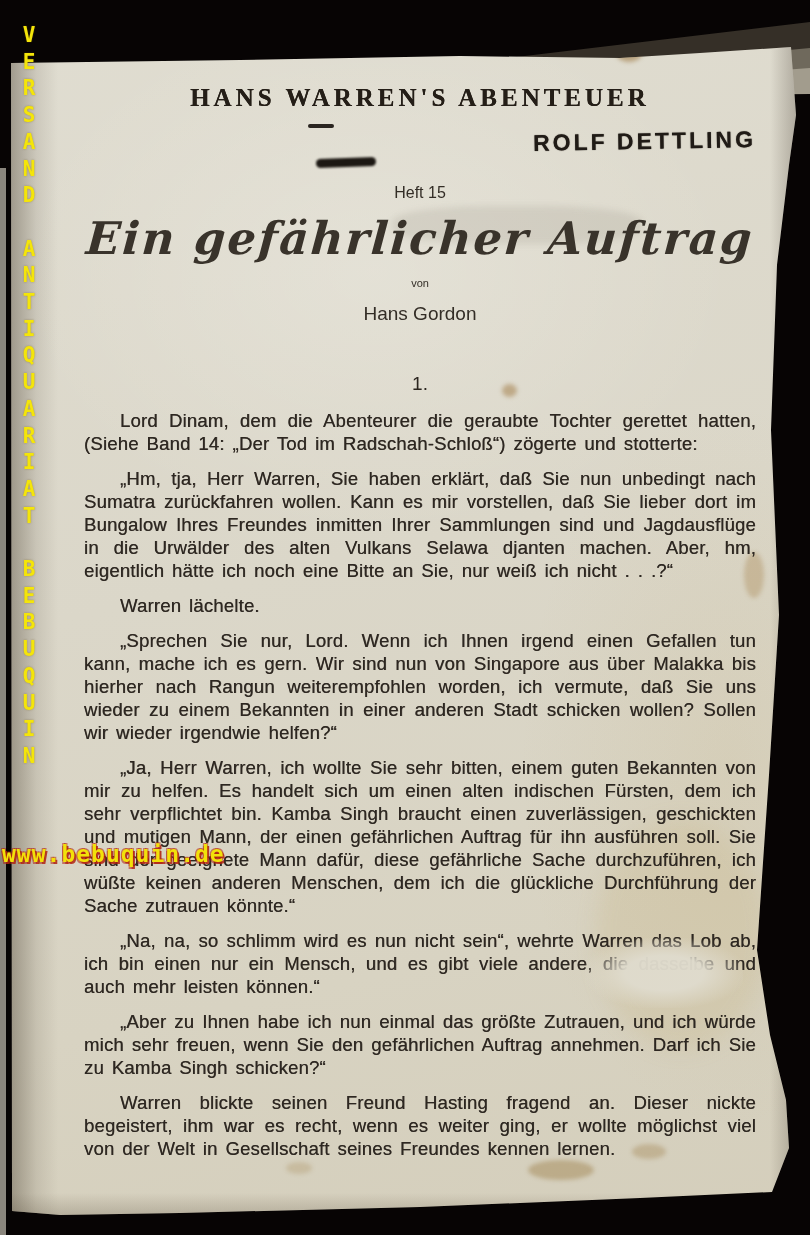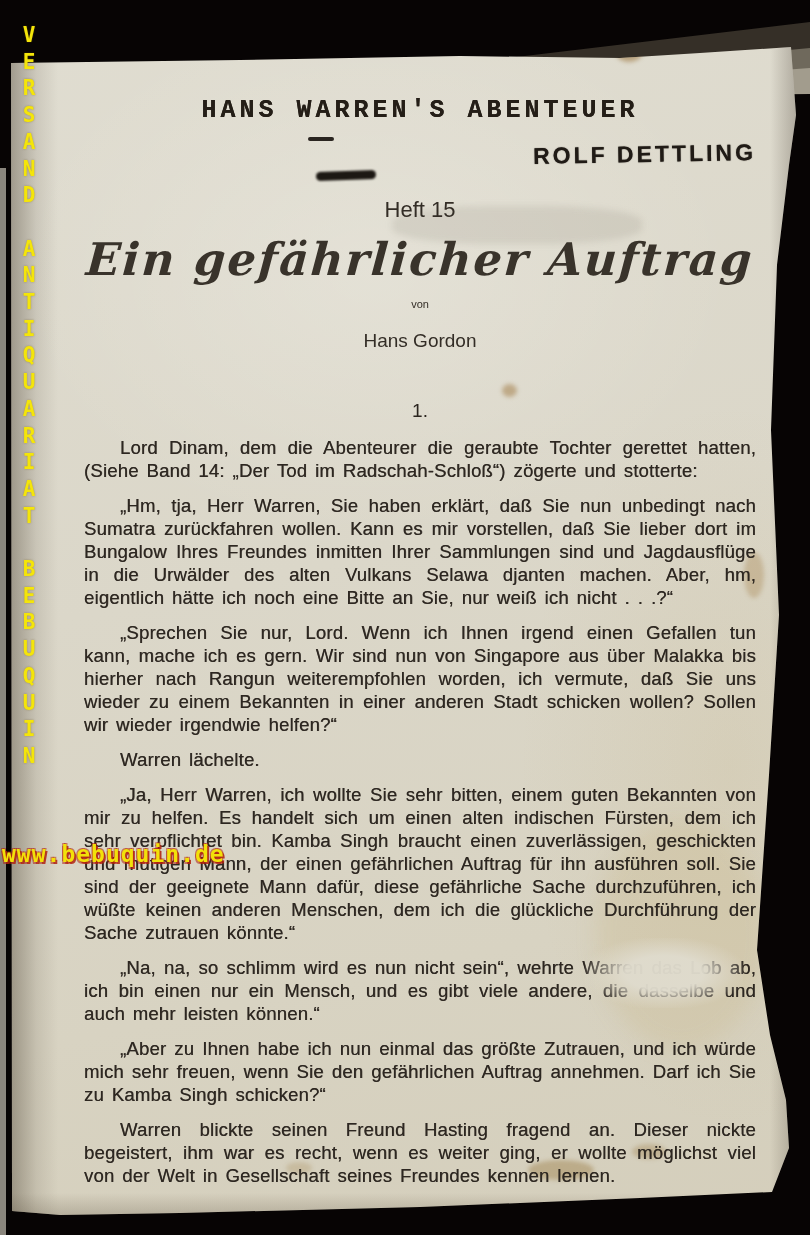--- a/index.html
+++ b/index.html
@@ -35,35 +35,35 @@
   .st4{left:528px;top:1160px;width:66px;height:20px;background:rgba(148,112,52,.38);}
   .st5{left:632px;top:1144px;width:34px;height:15px;background:rgba(148,112,52,.30);}
   .st6{left:286px;top:1162px;width:26px;height:12px;background:rgba(148,112,52,.22);}
   .st7{left:596px;top:820px;width:170px;height:230px;background:rgba(190,160,90,.14);filter:blur(10px);}
   .pencil-smudge{left:392px;top:206px;width:250px;height:38px;background:rgba(120,112,96,.14);filter:blur(3px);border-radius:40%;}
   
   .damage-spot{position:absolute;left:585px;top:938px;width:158px;height:70px;z-index:4;
       background:radial-gradient(ellipse at 50% 50%,rgba(223,219,205,.96) 35%,rgba(223,219,205,0) 75%);}
   
   .content{position:absolute;left:84px;top:78px;width:672px;color:#2b251f;z-index:2;}
-  .series-title{margin-top:18px;text-align:center;font-family:Liberation Mono, monospace;
+  .series-title{margin-top:6px;text-align:center;font-family:Liberation Serif, serif;
       font-weight:bold;font-size:25px;letter-spacing:4px;color:#241e17;text-shadow:0 0 .6px #241e17;}
   .stamp-row{position:relative;margin-top:16px;height:42px;text-align:right;}
   .stamp-text{display:inline-block;font-weight:bold;font-size:23px;letter-spacing:3px;
       color:#201b16;transform:rotate(-1deg);text-shadow:0 0 1px rgba(32,27,22,.8);}
   .stamp-dash{position:absolute;left:calc(50% - 112px);top:-4px;width:26px;height:4px;
       background:#2a2520;border-radius:2px;filter:blur(.6px);}
   .stamp-smudge{position:absolute;left:calc(50% - 104px);top:30px;width:60px;height:9px;
       background:#1c1813;border-radius:5px;filter:blur(1px);transform:rotate(-2deg);}
-  .issue{margin-top:14px;text-align:center;font-size:22px;color:#332d26;}
+  .issue{margin-top:14px;text-align:center;font-size:16px;color:#332d26;}
   .story-title{margin-top:10px;text-align:center;font-family:"DejaVu Serif",serif;
       font-style:italic;font-weight:bold;font-size:45px;letter-spacing:2px;color:#39332b;
       transform:skewX(-4deg);}
   .byline{margin-top:12px;text-align:center;font-size:11px;color:#332d26;}
-  .author{margin-top:20px;text-align:center;font-size:19px;color:#332d26;}
+  .author{margin-top:14px;text-align:center;font-size:19px;color:#332d26;}
   .chapter-number{margin-top:48px;text-align:center;font-size:19px;color:#2b251f;}
   .paras{margin-top:14px;}
   .paras p{margin:12px 0 4px 0;font-size:18.5px;line-height:23px;text-align:justify;
       text-indent:36px;word-spacing:2.5px;letter-spacing:.2px;color:#2d2721;
       text-shadow:.35px 0 0 rgba(45,39,33,.75);}
   
   .vertical-text{position:absolute;left:14px;top:22px;width:30px;z-index:6;
       font-family:"DejaVu Sans Mono",monospace;font-weight:bold;font-size:21px;
       line-height:26.7px;text-align:center;color:#f4e50a;white-space:pre-line;
       text-shadow:0 0 2px rgba(120,90,0,.5);}
@@ -112,22 +112,22 @@
 
       <div class="byline">von</div>
 
       <div class="author">Hans Gordon</div>
 
       <div class="chapter-number">1.</div>
 
       <div class="paras">
           <p>Lord Dinam, dem die Abenteurer die geraubte Tochter gerettet hatten, (Siehe Band 14: „Der Tod im Radschah-Schloß“) zögerte und stotterte:</p>
           <p>„Hm, tja, Herr Warren, Sie haben erklärt, daß Sie nun unbedingt nach Sumatra zurückfahren wollen. Kann es mir vorstellen, daß Sie lieber dort im Bungalow Ihres Freundes inmitten Ihrer Sammlungen sind und Jagdausflüge in die Urwälder des alten Vulkans Selawa djanten machen. Aber, hm, eigentlich hätte ich noch eine Bitte an Sie, nur weiß ich nicht . . .?“</p>
+          <p>Warren lächelte.</p>
           <p>„Sprechen Sie nur, Lord. Wenn ich Ihnen irgend einen Gefallen tun kann, mache ich es gern. Wir sind nun von Singapore aus über Malakka bis hierher nach Rangun weiterempfohlen worden, ich vermute, daß Sie uns wieder zu einem Bekannten in einer anderen Stadt schicken wollen? Sollen wir wieder irgendwie helfen?“</p>
-          <p>Warren lächelte.</p>
           <p>„Ja, Herr Warren, ich wollte Sie sehr bitten, einem guten Bekannten von mir zu helfen. Es handelt sich um einen alten indischen Fürsten, dem ich sehr verpflichtet bin. Kamba Singh braucht einen zuverlässigen, geschickten und mutigen Mann, der einen gefährlichen Auftrag für ihn ausführen soll. Sie sind der geeignete Mann dafür, diese gefährliche Sache durchzuführen, ich wüßte keinen anderen Menschen, dem ich die glückliche Durchführung der Sache zutrauen könnte.“</p>
           <p>„Na, na, so schlimm wird es nun nicht sein“, wehrte Warren das Lob ab, ich bin einen nur ein Mensch, und es gibt viele andere, die dasselbe und auch mehr leisten können.“</p>
           <p>„Aber zu Ihnen habe ich nun einmal das größte Zutrauen, und ich würde mich sehr freuen, wenn Sie den gefährlichen Auftrag annehmen. Darf ich Sie zu Kamba Singh schicken?“</p>
           <p>Warren blickte seinen Freund Hasting fragend an. Dieser nickte begeistert, ihm war es recht, wenn es weiter ging, er wollte möglichst viel von der Welt in Gesellschaft seines Freundes kennen lernen.</p>
         </div>
     </div>
 
     <div class="damage-spot"></div>
   </div>
 

